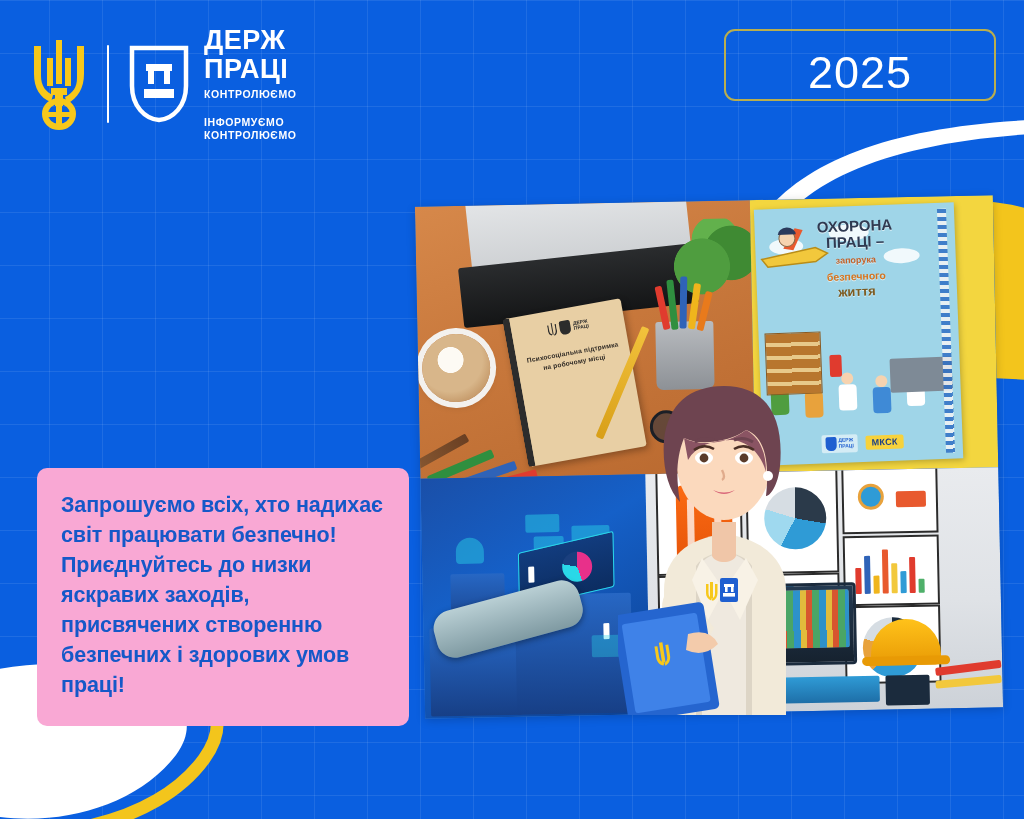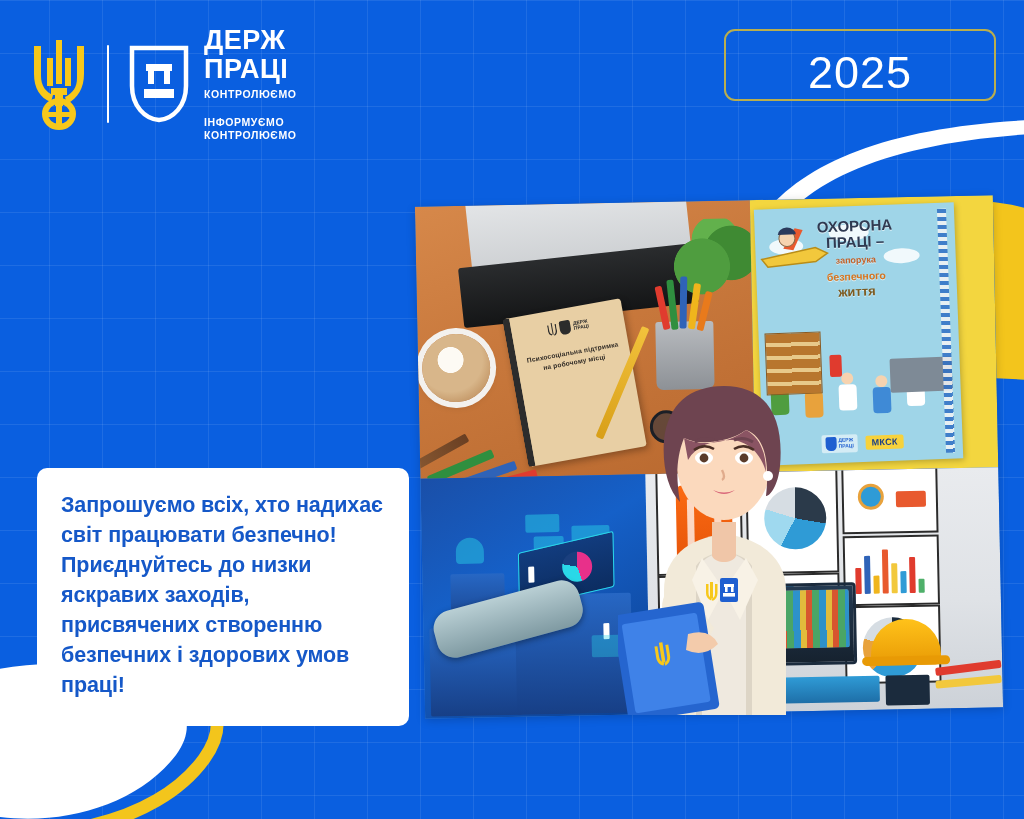--- a/index.html
+++ b/index.html
@@ -62,21 +62,21 @@
   }
   
   #headline {
     position: absolute; left: 32px; top: 245px; width: 400px;
     color: #F7C81B; font-weight: bold; font-size: 54px;
     line-height: 63px; letter-spacing: .5px;
   }
   #body-card {
     position: absolute; left: 37px; top: 468px;
     width: 372px; padding: 22px 24px 26px 24px;
-    background: #ffffff; border-radius: 10px;
+    background: #f9a8d4; border-radius: 10px;
   }
   #body-text {
     color: #1558C8; font-weight: bold; font-size: 21.5px;
     line-height: 30px; letter-spacing: -.1px; white-space: pre-line;
   }
   
   #collage {
     position: absolute; left: 420px; top: 201px;
     width: 578px; height: 512px;
     transform: rotate(-1.15deg);

